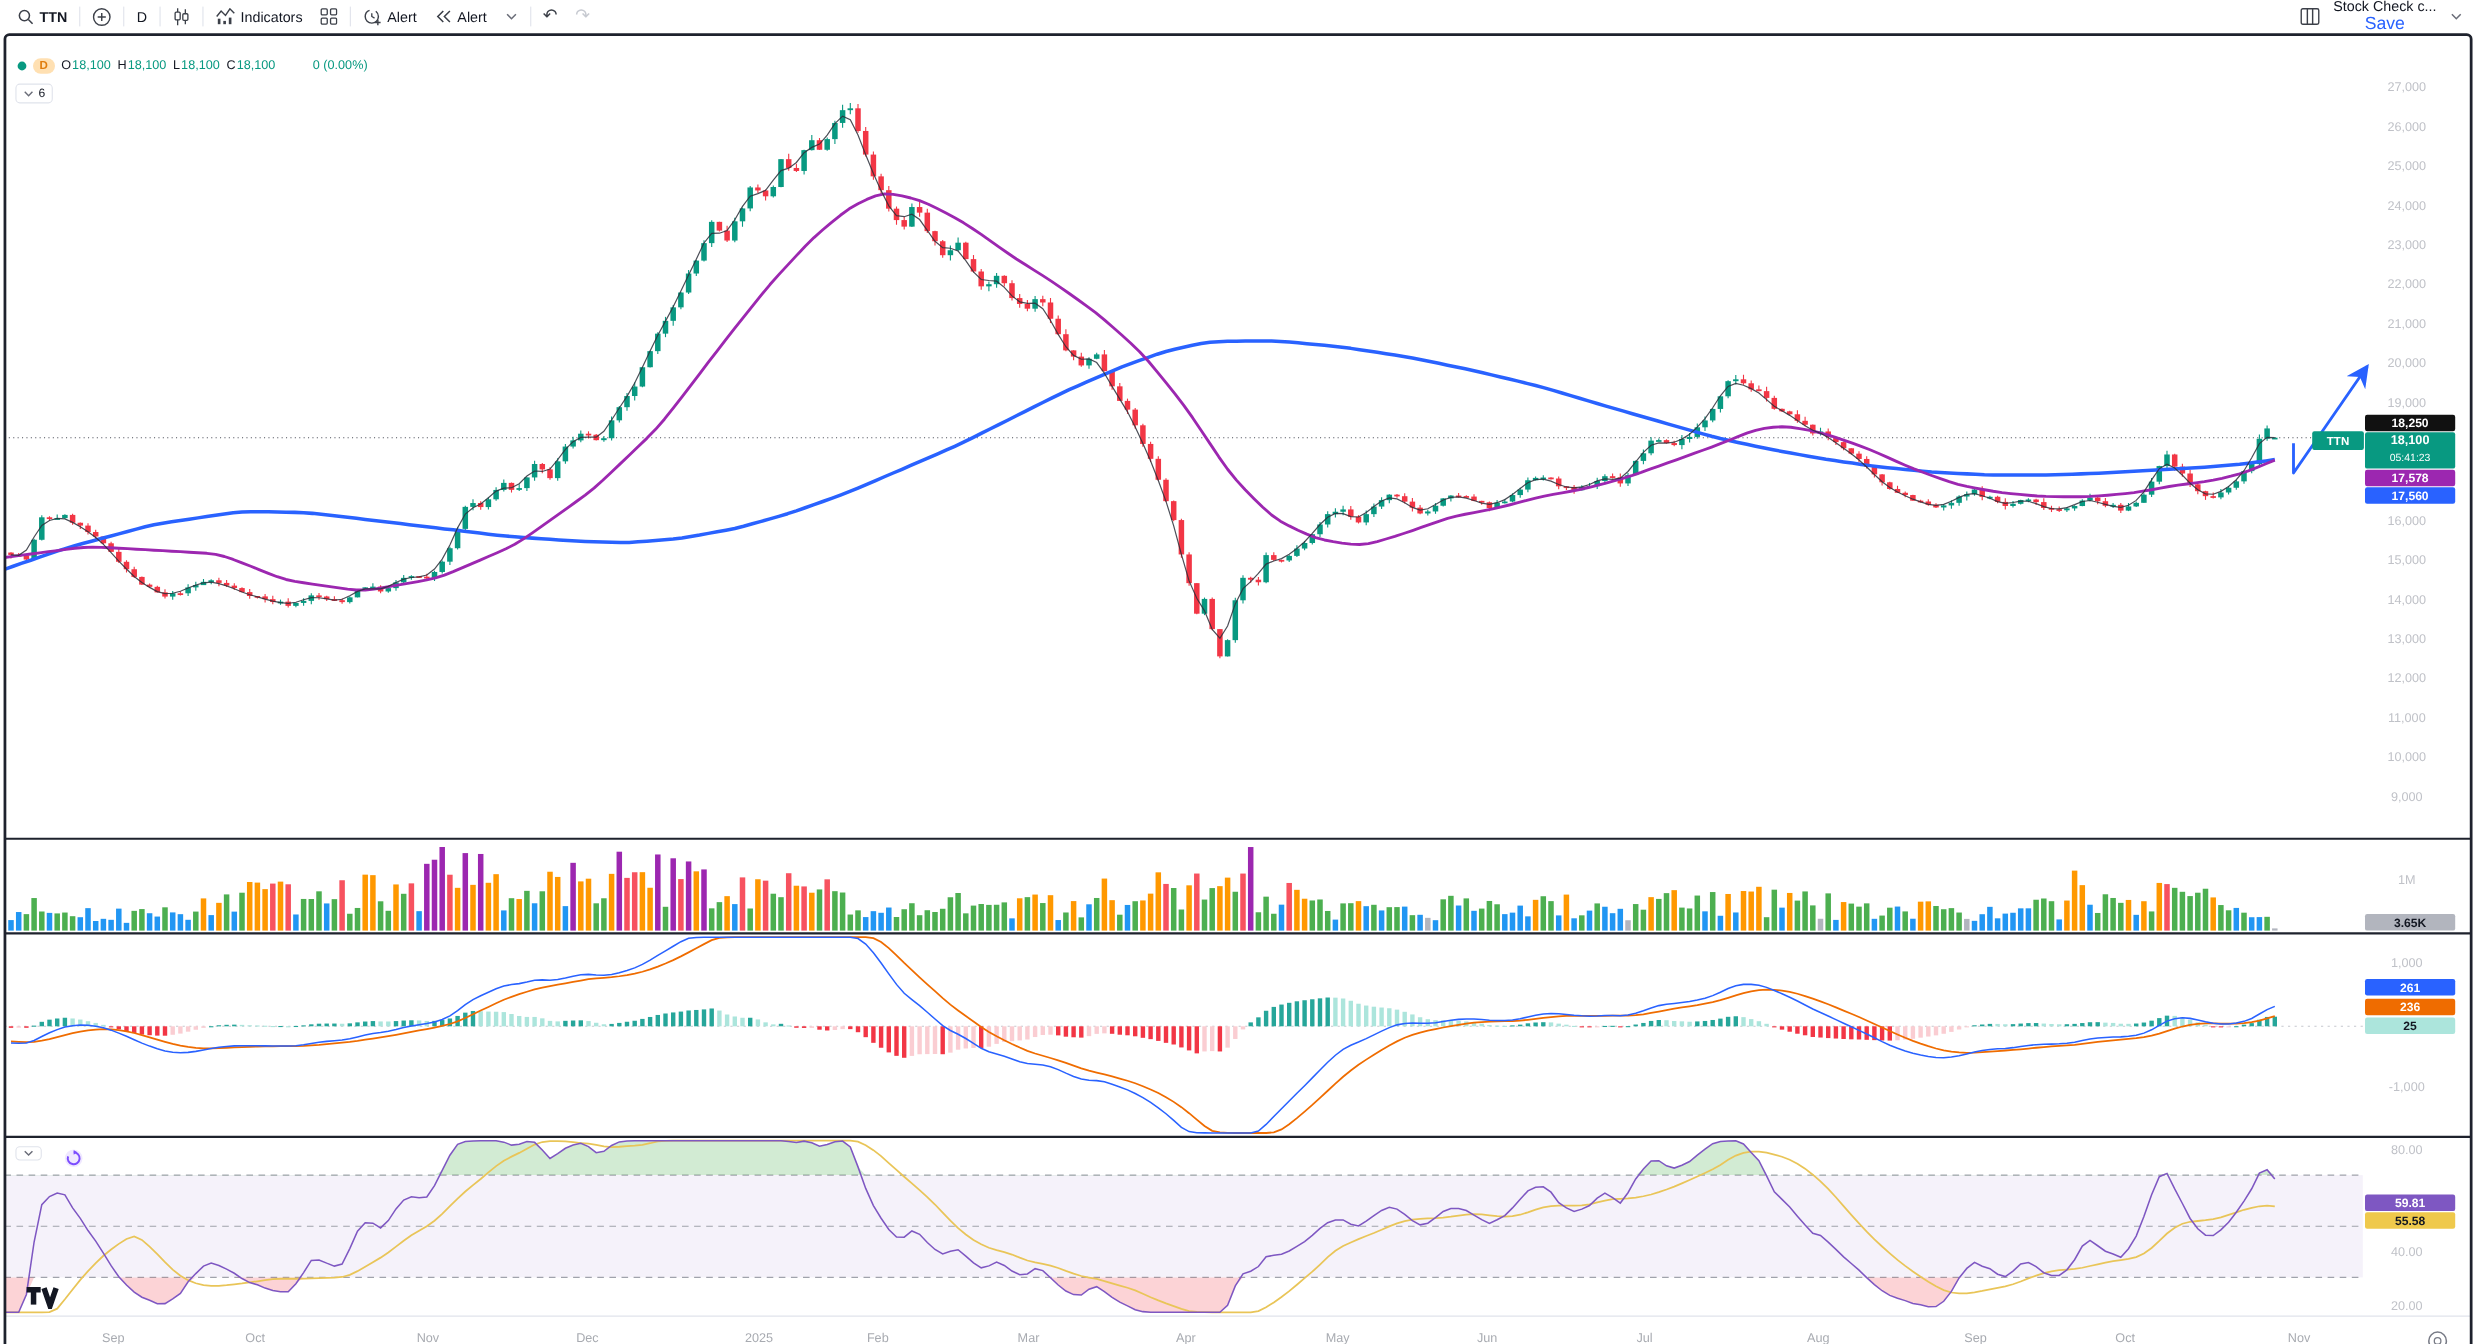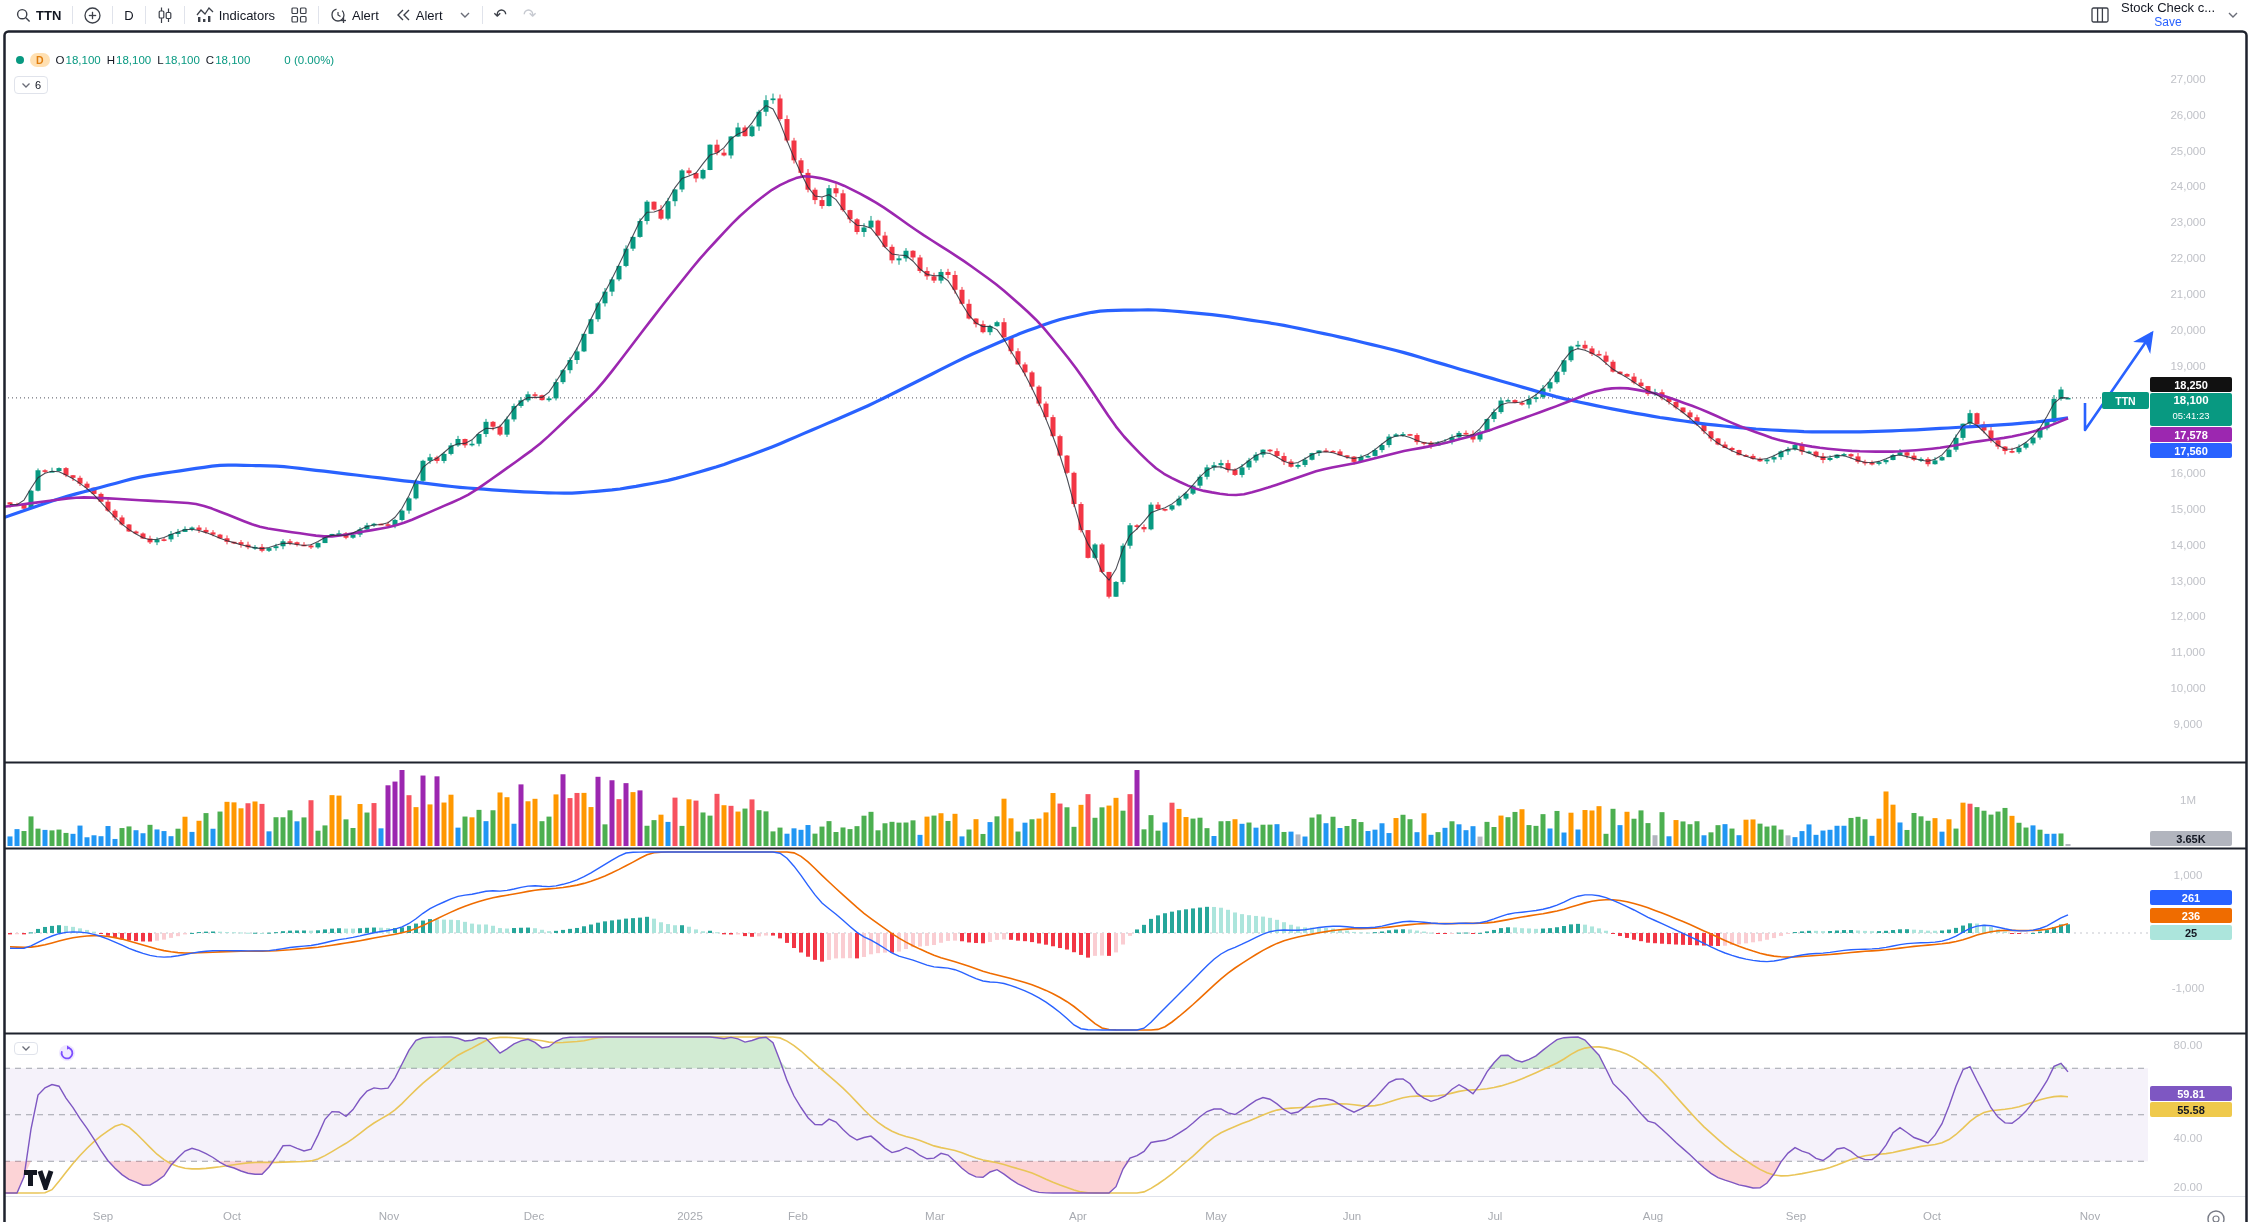--- a/index.html
+++ b/index.html
@@ -15,21 +15,21 @@
   .tb-btn{display:flex;align-items:center;gap:5px;border:none;background:none;cursor:pointer;
           height:24px;padding:0 8px;border-radius:4px;font-size:13px;color:#131722;
           font-family:"Liberation Sans",sans-serif;}
   .tb-btn svg{display:block;}
   .tb-btn.symbol span{font-weight:bold;}
   .tb-sep{width:1px;height:18px;background:#E0E3EB;margin:0 3px;}
   .uglyph{font-size:16px;line-height:1;color:#3C4049;}
   .uglyph.dis{color:#C7CAD1;}
   .layout-save{display:flex;flex-direction:column;align-items:center;line-height:1.1;margin:0 4px;cursor:pointer;}
   .layout-save .lname{font-size:13px;color:#131722;}
-  .layout-save .save{font-size:12px;color:#2962FF;cursor:pointer;}
+  .layout-save .save{font-size:16px;color:#2962FF;cursor:pointer;}
   
   .legend{position:absolute;left:16px;top:53px;display:flex;align-items:center;gap:6px;
           font-size:11.5px;z-index:5;}
   .legend .dot{width:8px;height:8px;border-radius:50%;background:#089981;display:inline-block;}
   .legend .badge{background:#FFE0B2;color:#E07D0E;font-weight:bold;font-size:10.5px;
                  padding:1px 6px;border-radius:8px;}
   .legend .kv b{font-weight:normal;color:#131722;margin-right:1px;}
   .legend .kv i{font-style:normal;color:#089981;}
   .legend .chg{color:#089981;margin-left:28px;}
   .chip{position:absolute;background:#fff;border:1px solid #E0E3EB;border-radius:4px;

